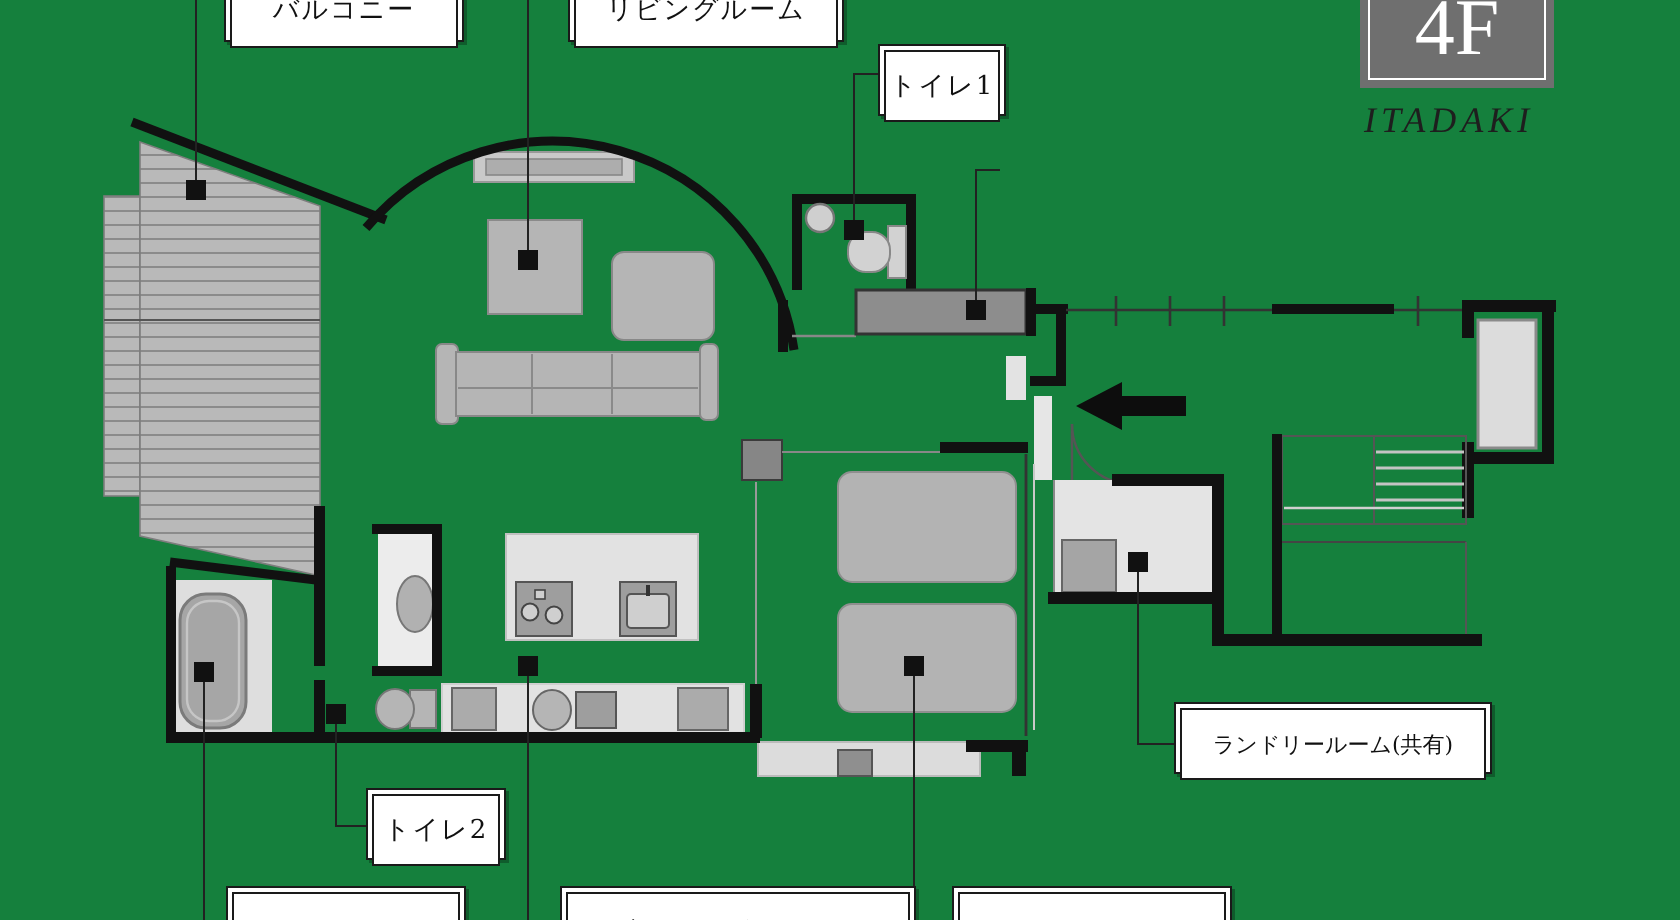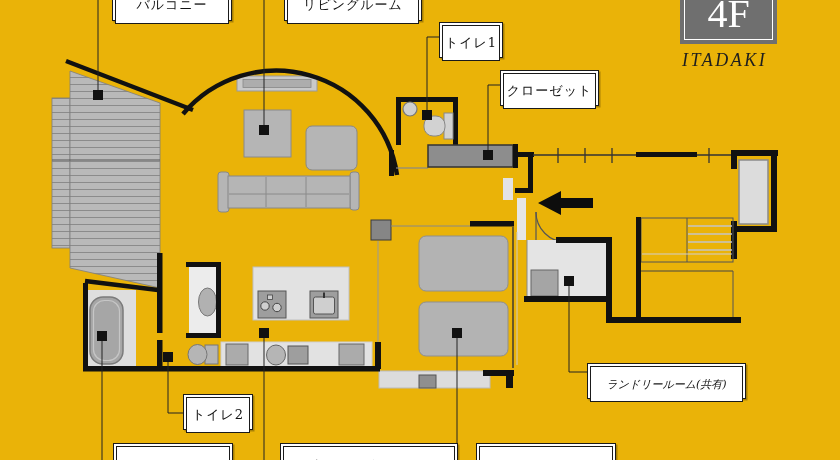--- a/index.html
+++ b/index.html
@@ -1,17 +1,17 @@
 <!DOCTYPE html>
 <html><head>
 <meta charset="utf-8">
 <style>
   html,body{margin:0;padding:0;background:#fff;}
   .stage{
-    position:relative;width:840px;height:460px;background:#eab308;
+    position:relative;width:840px;height:460px;background:#15803d;
     overflow:hidden;font-family:"DejaVu Serif","Liberation Serif",serif;color:#111;
   }
   .plan-svg{position:absolute;left:0;top:0;}
   .plan-label{
     position:absolute;background:#fff;border:1px solid #1a1a1a;padding:2px;
     box-shadow:1.5px 1.5px 0 rgba(0,0,0,.28);z-index:5;
   }
   .plan-label .inner{
     border:1px solid #1a1a1a;background:#fff;height:100%;
     display:flex;align-items:center;justify-content:center;
@@ -213,24 +213,21 @@
 
   <div class="plan-label" style="left:112px;top:-18px;width:114px;height:33px;">
     <span class="inner">バルコニー</span>
   </div>
   <div class="plan-label" style="left:284px;top:-18px;width:132px;height:33px;">
     <span class="inner">リビングルーム</span>
   </div>
   <div class="plan-label" style="left:439px;top:22px;width:58px;height:30px;text-align:right;">
     <span class="inner">トイレ1</span>
   </div>
-  <div class="plan-label" style="left:500px;top:70px;width:93px;height:30px;">
-    <span class="inner">クローゼット</span>
-  </div>
-  <div class="plan-label small" style="left:587px;top:363px;width:153px;height:30px;font-style:italic;">
+  <div class="plan-label small" style="left:587px;top:351px;width:153px;height:30px;">
     <span class="inner">ランドリールーム(共有)</span>
   </div>
   <div class="plan-label" style="left:183px;top:394px;width:64px;height:30px;">
     <span class="inner">トイレ2</span>
   </div>
   <div class="plan-label" style="left:113px;top:443px;width:114px;height:33px;">
     <span class="inner">バスルーム</span>
   </div>
   <div class="plan-label" style="left:280px;top:443px;width:172px;height:33px;">
     <span class="inner">ダイニングキッチン</span>

